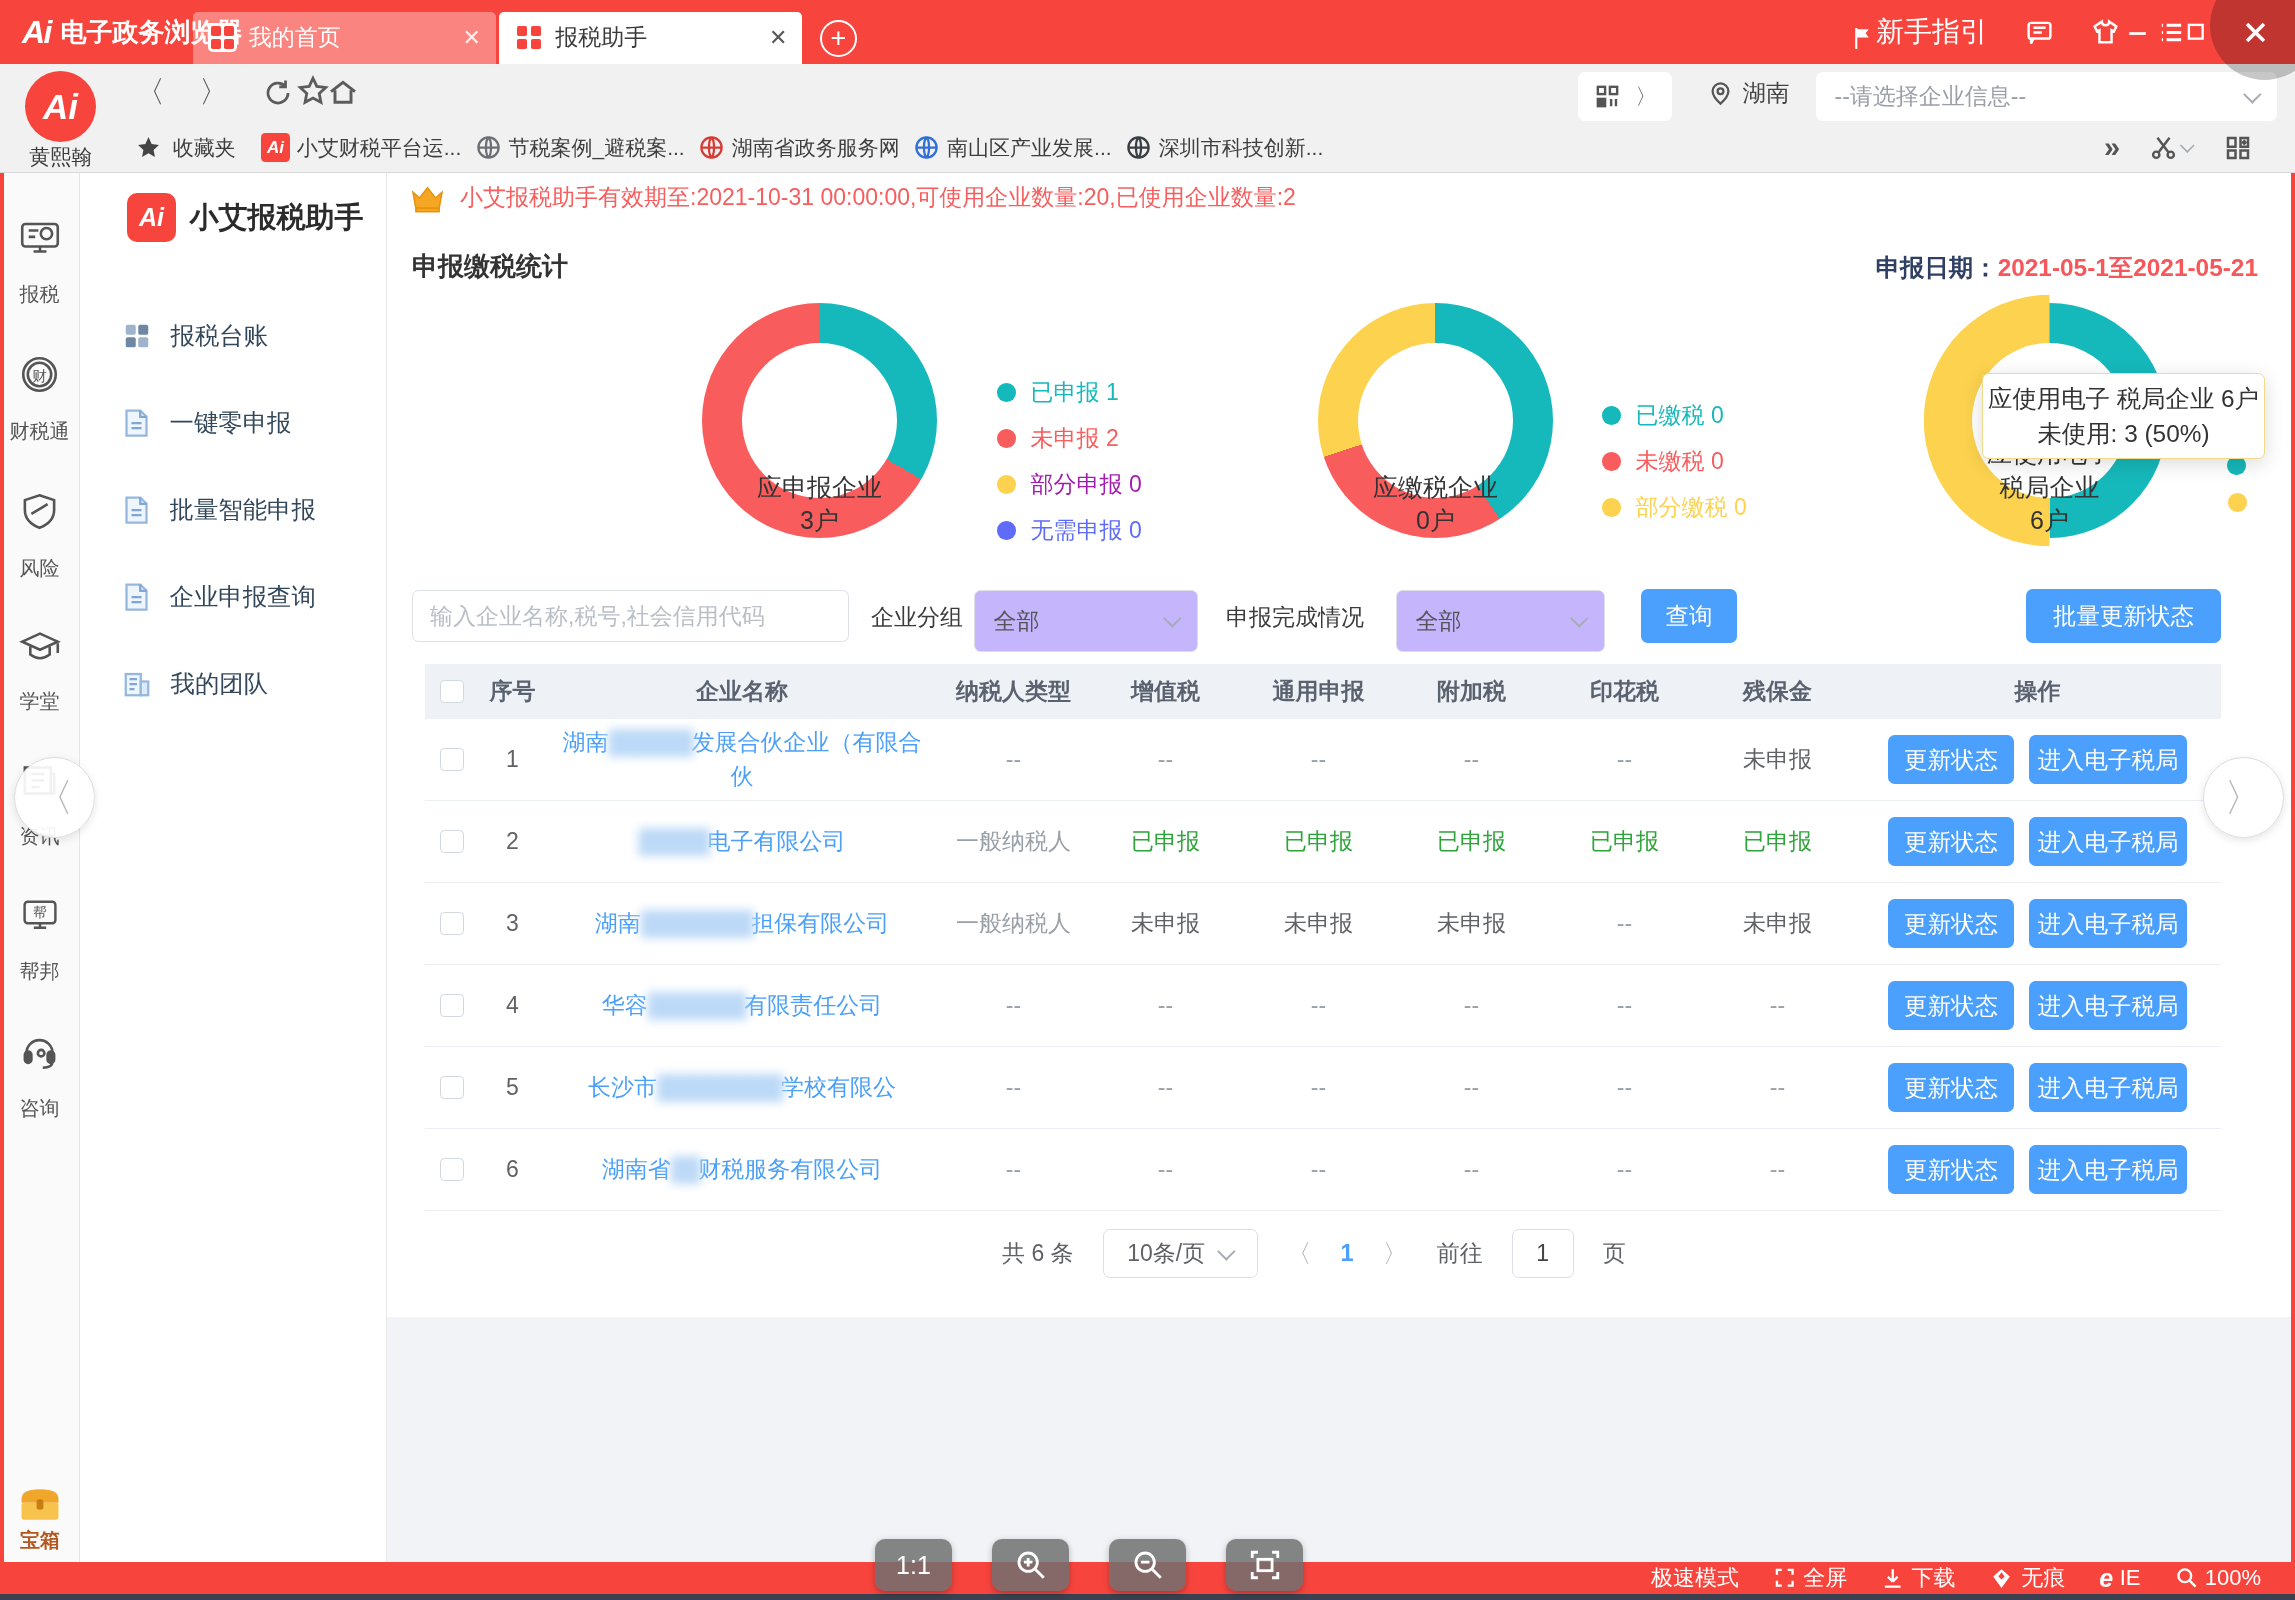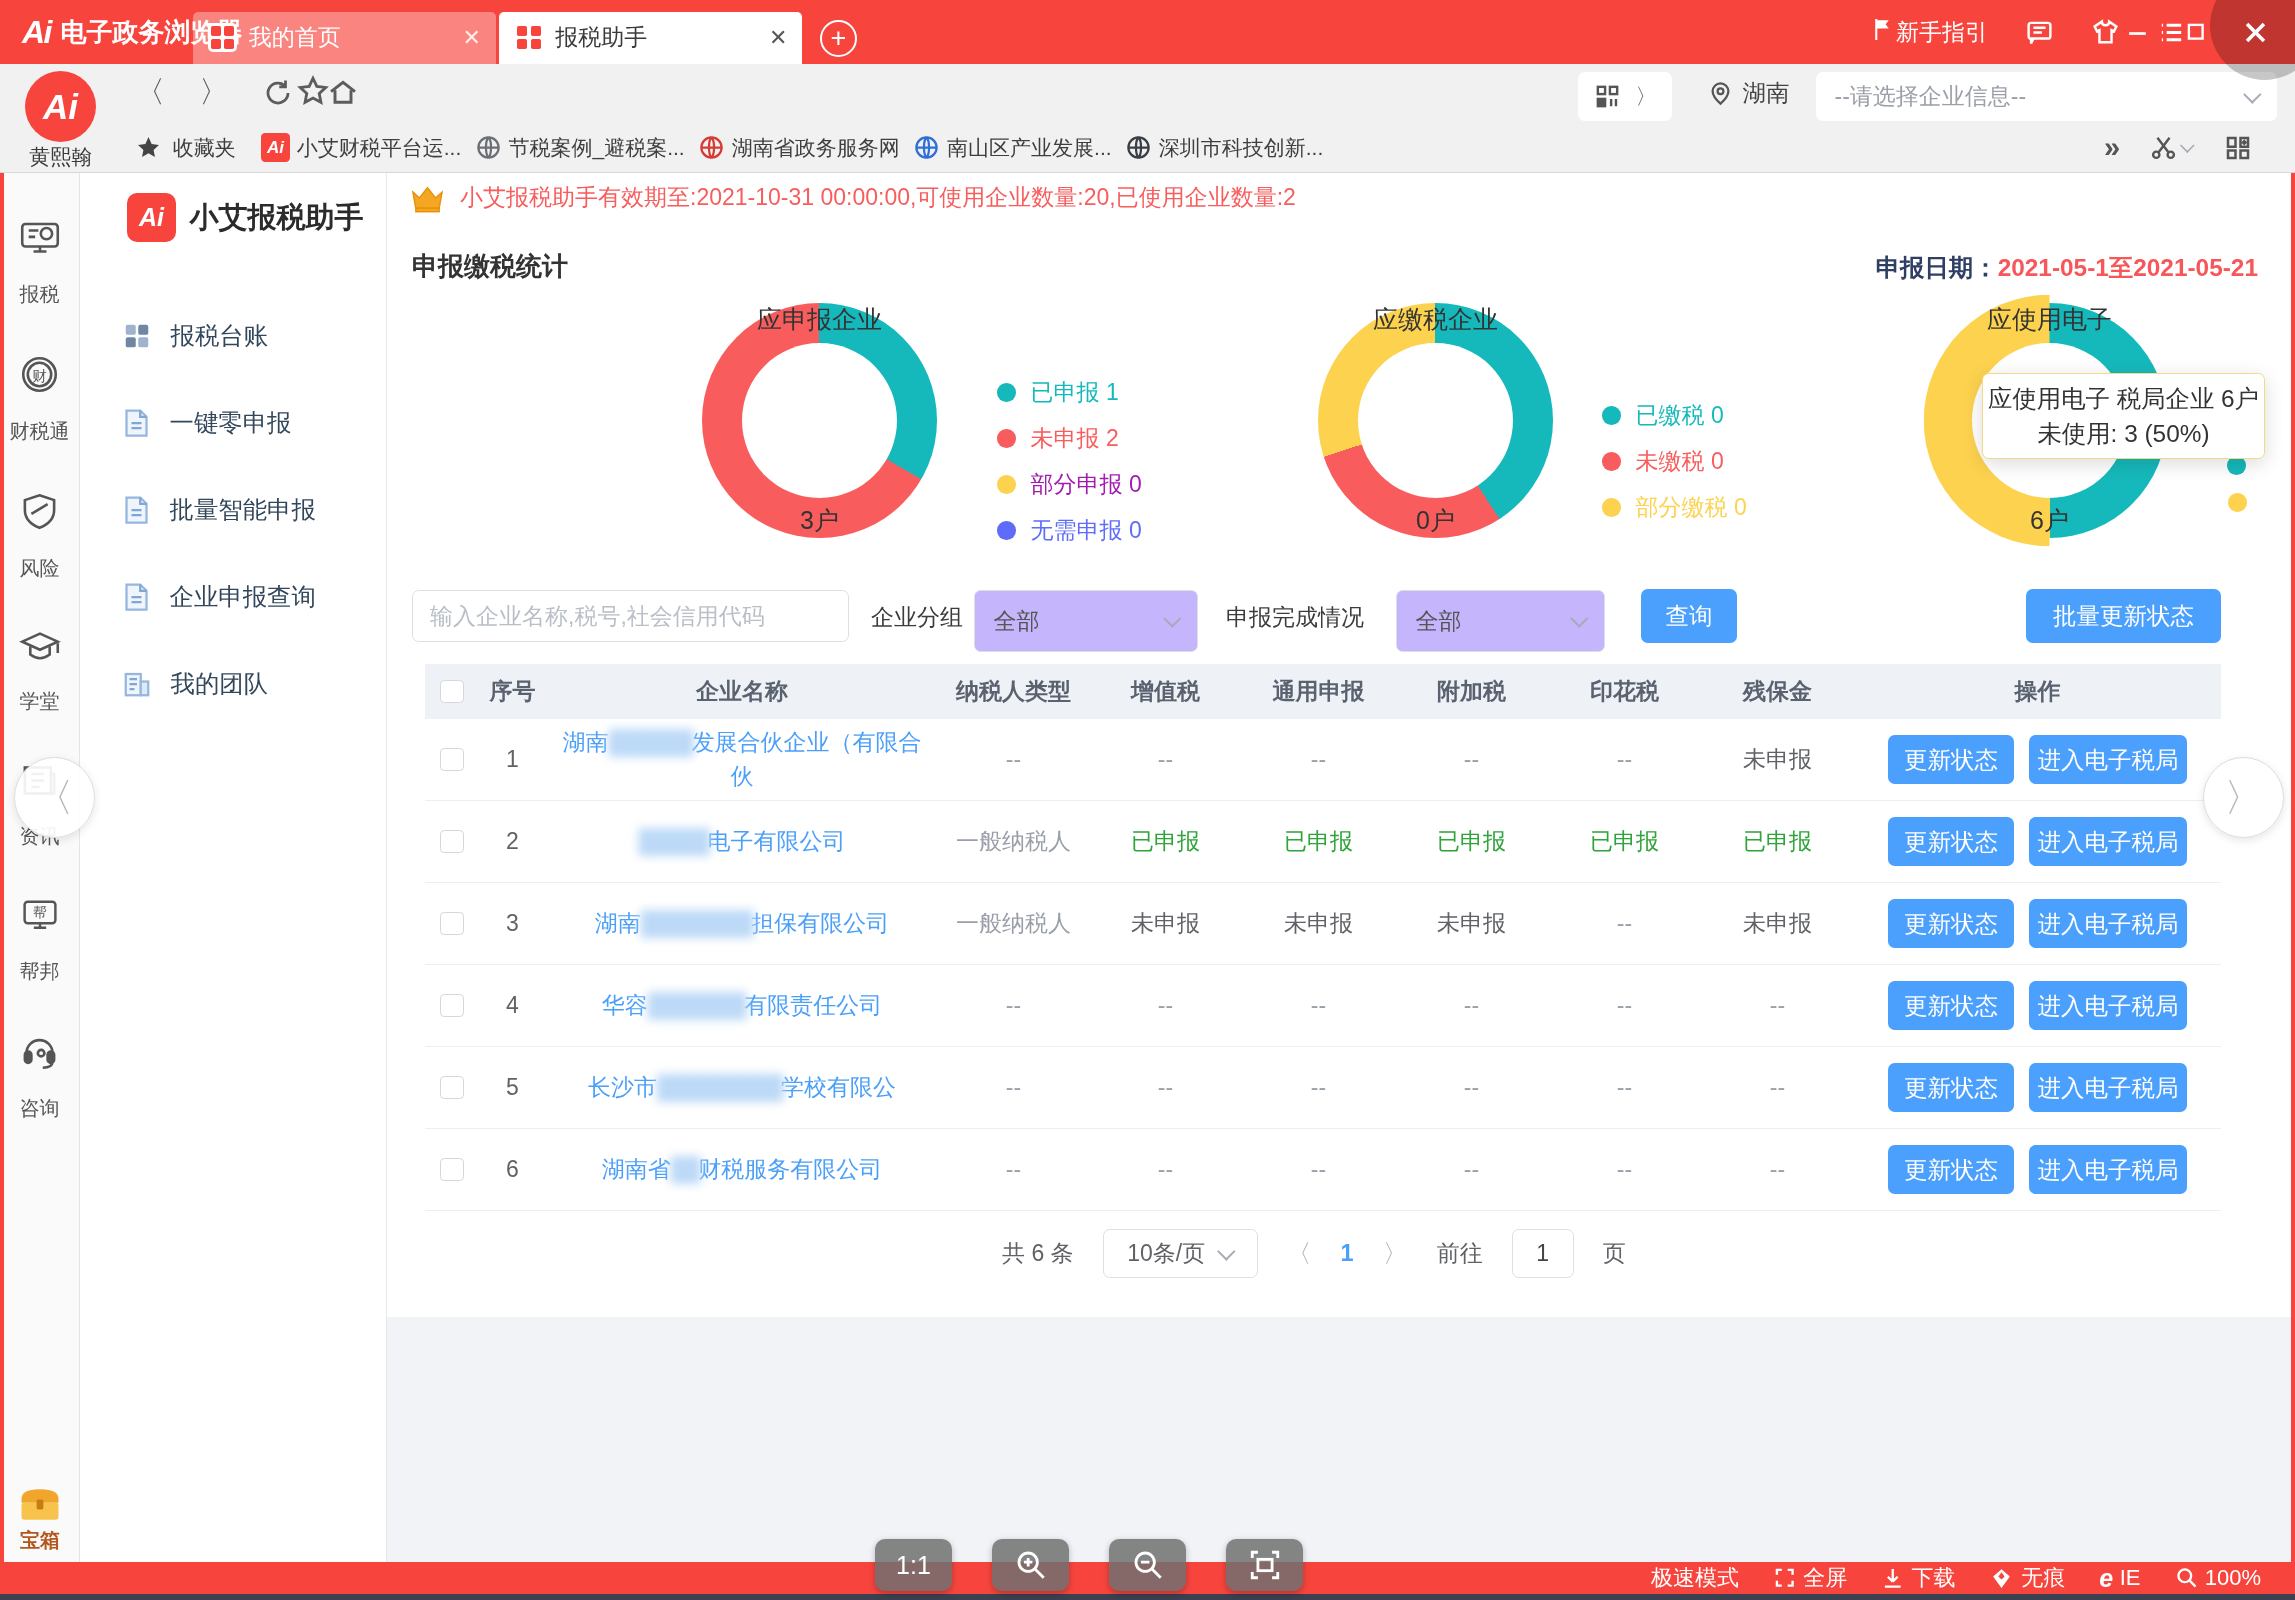--- a/index.html
+++ b/index.html
@@ -18,21 +18,21 @@
     border-radius:5px 5px 0 0;margin-right:3.4px;color:#fff;cursor:default;}
   .tab.active{background:#fff;color:#3a3a3a;}
   .tab-ico{width:29px;height:29px;background:#fff;border-radius:5px;display:grid;grid-template-columns:10px 10px;
     grid-template-rows:10px 10px;gap:3.4px;place-content:center;flex:none;}
   .tab-ico i{background:#f7453e;border-radius:1.7px;}
   .tab-label{font-size:23px;flex:1;white-space:nowrap;overflow:hidden;}
   .tab-close{font-size:22px;opacity:.85;}
   .newtab{position:absolute;left:820px;top:20px;width:37px;height:37px;border:2.5px solid #fff;border-radius:50%;
     color:#fff;font-size:27px;line-height:32px;text-align:center;}
   .tb-right{position:absolute;right:109px;top:0;height:64px;display:flex;align-items:center;gap:37px;color:#fff;z-index:2;}
-  .tb-right .guide{display:flex;align-items:flex-start;gap:1px;font-size:23px;}
+  .tb-right .guide{display:flex;align-items:flex-end;gap:1px;font-size:28px;}
   .winbtns{position:absolute;right:0;top:0;height:64px;display:flex;align-items:center;gap:34px;padding-right:25px;color:#fff;z-index:2;}
   .close-bg{position:absolute;right:-23.5px;top:-29px;width:109px;height:109px;border-radius:50%;background:rgba(0,0,0,.22);z-index:1;}
 
   
   .toolbar{position:absolute;left:0;top:64px;width:2295px;height:66px;background:#f1f1f1;border-bottom:0.8px solid #e2e2e2;}
   .bookmarksbar{position:absolute;left:0;top:129px;width:2295px;height:44px;background:#f1f1f1;border-bottom:0.8px solid #d8d8d8;}
   .biglogo{position:absolute;left:25px;top:71px;width:71px;height:71px;border-radius:50%;background:#f7453e;color:#fff;
     display:flex;align-items:center;justify-content:center;font-size:35px;font-weight:bold;font-style:italic;z-index:5;}
   .username{position:absolute;left:6.7px;top:143px;width:108px;text-align:center;font-size:21px;color:#3a3a3a;z-index:5;}
   .navicons{position:absolute;left:135px;top:72px;display:flex;align-items:center;gap:34px;color:#5c5c5c;}
@@ -76,21 +76,21 @@
 
   .notice{position:absolute;left:410px;top:182px;display:flex;align-items:center;gap:15px;font-size:23px;color:#f75d5d;}
   .sec-title{position:absolute;left:412px;top:249px;font-size:26px;font-weight:bold;color:#333;}
   .date-line{position:absolute;right:37px;top:252px;font-size:24.4px;font-weight:bold;}
   .date-line .lab{color:#2f3f63;} .date-line .val{color:#f7575a;}
 
   .donut{position:absolute;width:235px;height:235px;}
   .ring{position:absolute;inset:0;border-radius:50%;}
   .ring.ov{clip-path:inset(0 50% 0 0);transform:scale(1.07);}
   .hole{position:absolute;left:40px;top:40px;width:155px;height:155px;border-radius:50%;background:#fff;}
-  .dlabel{position:absolute;inset:0;display:flex;flex-direction:column;align-items:center;justify-content:space-between;
+  .dlabel{position:absolute;inset:0;display:flex;flex-direction:column;align-items:center;justify-content:flex-end;
     font-size:25px;color:#333;line-height:1.35;}
   .legend{position:absolute;display:flex;flex-direction:column;gap:15px;}
   .leg-item{display:flex;align-items:center;gap:15px;font-size:23px;}
   .leg-dot{width:18.5px;height:18.5px;border-radius:50%;flex:none;}
   .dot-abs{position:absolute;width:18.5px;height:18.5px;border-radius:50%;z-index:4;}
   .tooltip{position:absolute;left:1982px;top:373px;width:283px;height:86px;background:#fff;border:0.8px solid #f3d98a;
     border-radius:6.7px;box-shadow:0 5px 20px rgba(0,0,0,.14);z-index:50;display:flex;flex-direction:column;
     align-items:center;justify-content:center;font-size:24.4px;color:#333;line-height:1.45;}
 
   .f-input{position:absolute;left:412px;top:590px;width:437px;height:52px;border:0.8px solid #dcdfe6;border-radius:6.7px;

